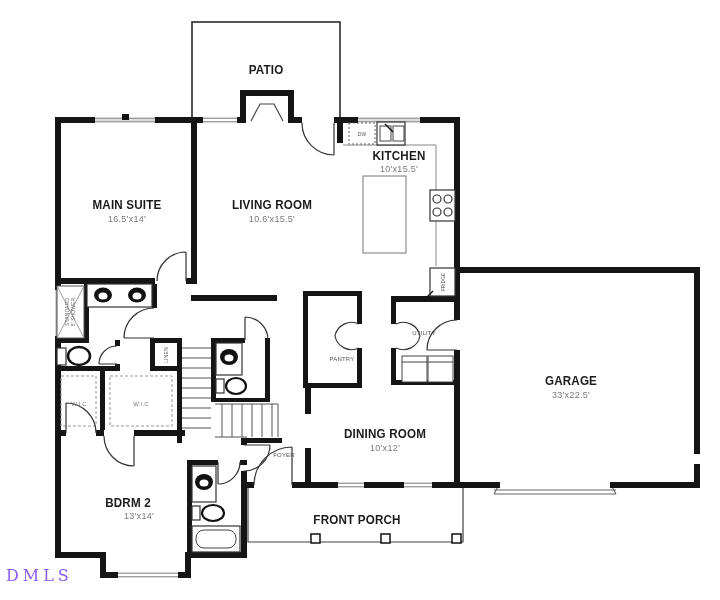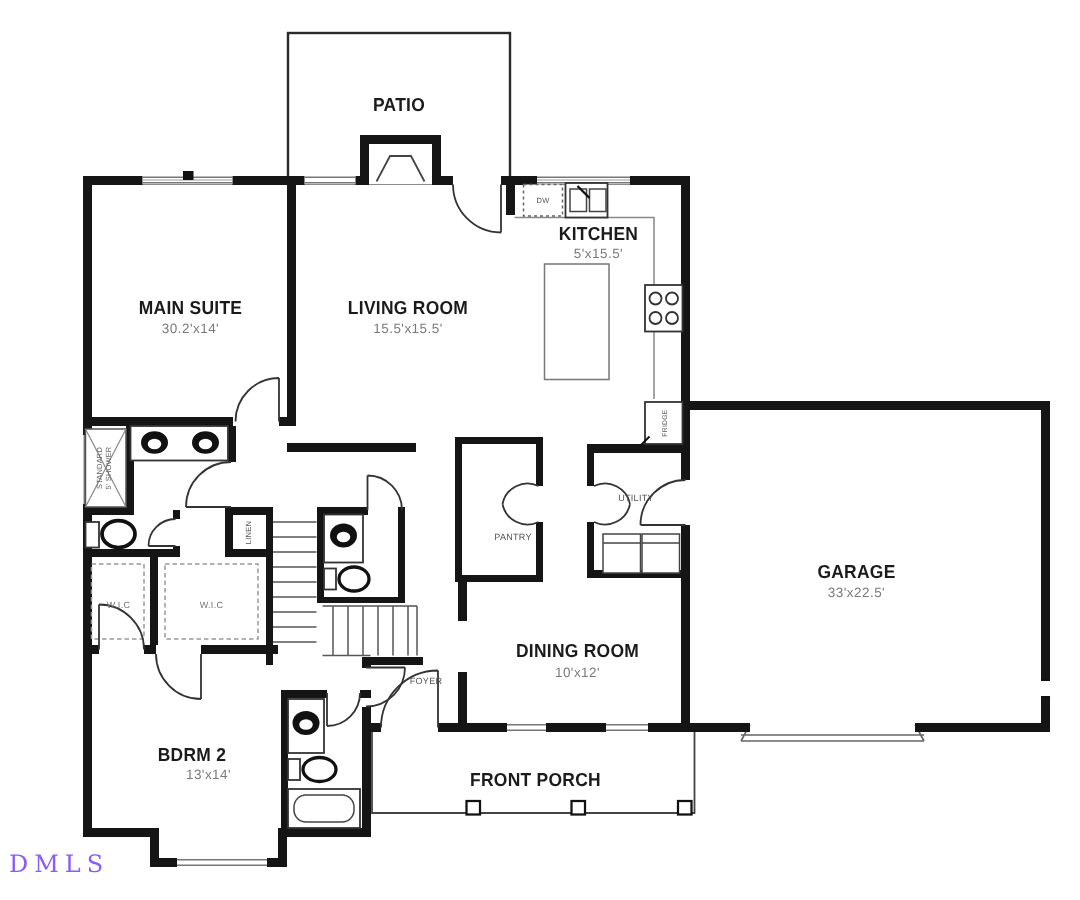--- a/index.html
+++ b/index.html
@@ -242,27 +242,27 @@
       <path d="M 457 320 A 30 30 0 0 0 427 350 M 457 350 L 427 350"></path>
       <path d="M 254 485 A 38 38 0 0 1 292 447 M 292 485 L 292 447"></path>
       <path d="M 244 471 A 26 26 0 0 0 270 445 M 244 445 L 270 445"></path>
       <path d="M 240 462 A 22 22 0 0 1 218 484 M 218 462 L 218 484"></path>
     </g>
   </svg>
 
   <div class="lbl" style="left:266px;top:70px;">PATIO</div>
 
   <div class="lbl" style="left:127px;top:205px;">MAIN SUITE</div>
-  <div class="dims" style="left:127px;top:219px;">30.2'x14'</div>
+  <div class="dims" style="left:127px;top:219px;">16.5'x14'</div>
 
   <div class="lbl" style="left:272px;top:205px;">LIVING ROOM</div>
-  <div class="dims" style="left:272px;top:219px;">15.5'x15.5'</div>
+  <div class="dims" style="left:272px;top:219px;">10.6'x15.5'</div>
 
   <div class="lbl" style="left:399px;top:156px;">KITCHEN</div>
-  <div class="dims" style="left:399px;top:169px;">5'x15.5'</div>
+  <div class="dims" style="left:399px;top:169px;">10'x15.5'</div>
 
   <div class="lbl" style="left:571px;top:381px;">GARAGE</div>
   <div class="dims" style="left:571px;top:395px;">33'x22.5'</div>
 
   <div class="lbl" style="left:385px;top:434px;">DINING ROOM</div>
   <div class="dims" style="left:385px;top:448px;">10'x12'</div>
 
   <div class="lbl" style="left:128px;top:503px;">BDRM 2</div>
   <div class="dims" style="left:139px;top:516px;">13'x14'</div>
 

